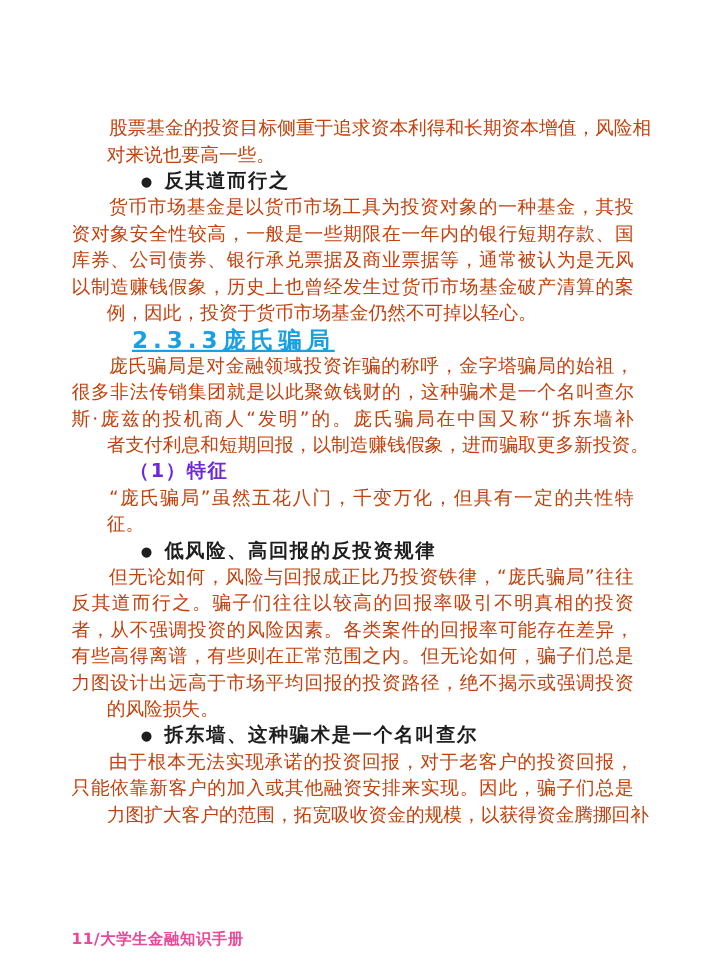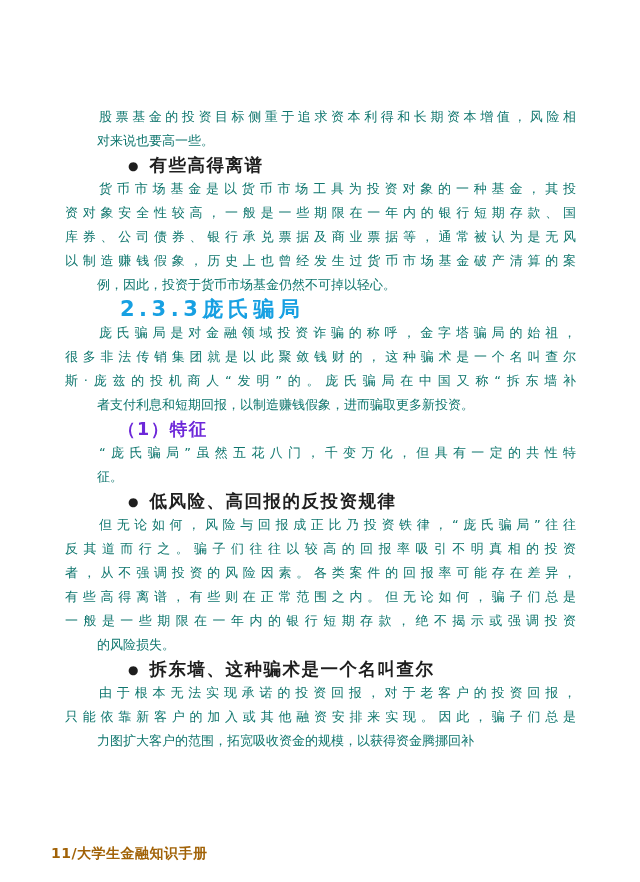--- a/index.html
+++ b/index.html
@@ -16,22 +16,22 @@
     overflow: hidden;
   }
   .content {
     position: absolute;
     left: 65px; top: 105px;
     width: 511px;
   }
   .line {
     height: 24px;
     line-height: 24px;
-    font-size: 13px;
-    color: #0f766e;
+    font-size: 17px;
+    color: #c2410c;
     white-space: nowrap;
   }
   
   .p-first, .p-mid {
     text-align: justify;
     text-align-last: justify;
     text-justify: inter-character;
   }
   .p-first { padding-left: 34px; }   
   .p-end   { text-align: left; margin-left: 32px; }     
@@ -56,54 +56,54 @@
   }
   .sub-heading {
     font-weight: bold;
     padding-left: 53px;
     font-size: 17.5px;
     letter-spacing: 1.5px;
     color: #6d28d9;
   }
   .footer {
     position: absolute;
-    left: 51px; top: 845px;
+    left: 65px; top: 845px;
     font-size: 14px;
     font-weight: bold;
-    color: #a16207;
+    color: #ec4899;
     letter-spacing: 0.5px;
   }
 </style>
 </head>
 <body>
 
 <div class="page">
   <div class="content" id="content">
       <div class="line p-first">股票基金的投资目标侧重于追求资本利得和长期资本增值，风险相</div>
       <div class="line p-end">对来说也要高一些。</div>
-      <div class="line bullet-heading"><span class="bullet">●</span><span>有些高得离谱</span></div>
+      <div class="line bullet-heading"><span class="bullet">●</span><span>反其道而行之</span></div>
       <div class="line p-first">货币市场基金是以货币市场工具为投资对象的一种基金，其投</div>
       <div class="line p-mid">资对象安全性较高，一般是一些期限在一年内的银行短期存款、国</div>
       <div class="line p-mid">库券、公司债券、银行承兑票据及商业票据等，通常被认为是无风</div>
       <div class="line p-mid">以制造赚钱假象，历史上也曾经发生过货币市场基金破产清算的案</div>
       <div class="line p-end">例，因此，投资于货币市场基金仍然不可掉以轻心。</div>
-      <div class="line section-heading" style="color: rgb(23, 160, 226);">2.3.3庞氏骗局</div>
+      <div class="line section-heading" style="color: rgb(23, 160, 226); text-decoration: underline;">2.3.3庞氏骗局</div>
       <div class="line p-first">庞氏骗局是对金融领域投资诈骗的称呼，金字塔骗局的始祖，</div>
       <div class="line p-mid">很多非法传销集团就是以此聚敛钱财的，这种骗术是一个名叫查尔</div>
       <div class="line p-mid">斯·庞兹的投机商人“发明”的。庞氏骗局在中国又称“拆东墙补</div>
       <div class="line p-end">者支付利息和短期回报，以制造赚钱假象，进而骗取更多新投资。</div>
       <div class="line sub-heading">（1）特征</div>
       <div class="line p-first">“庞氏骗局”虽然五花八门，千变万化，但具有一定的共性特</div>
       <div class="line p-end">征。</div>
       <div class="line bullet-heading"><span class="bullet">●</span><span>低风险、高回报的反投资规律</span></div>
       <div class="line p-first">但无论如何，风险与回报成正比乃投资铁律，“庞氏骗局”往往</div>
       <div class="line p-mid">反其道而行之。骗子们往往以较高的回报率吸引不明真相的投资</div>
       <div class="line p-mid">者，从不强调投资的风险因素。各类案件的回报率可能存在差异，</div>
       <div class="line p-mid">有些高得离谱，有些则在正常范围之内。但无论如何，骗子们总是</div>
-      <div class="line p-mid">一般是一些期限在一年内的银行短期存款，绝不揭示或强调投资</div>
+      <div class="line p-mid">力图设计出远高于市场平均回报的投资路径，绝不揭示或强调投资</div>
       <div class="line p-end">的风险损失。</div>
       <div class="line bullet-heading"><span class="bullet">●</span><span>拆东墙、这种骗术是一个名叫查尔</span></div>
       <div class="line p-first">由于根本无法实现承诺的投资回报，对于老客户的投资回报，</div>
       <div class="line p-mid">只能依靠新客户的加入或其他融资安排来实现。因此，骗子们总是</div>
       <div class="line p-end">力图扩大客户的范围，拓宽吸收资金的规模，以获得资金腾挪回补</div>
     </div>
   <div class="footer">11/大学生金融知识手册</div>
 </div>
 
 </body></html>

